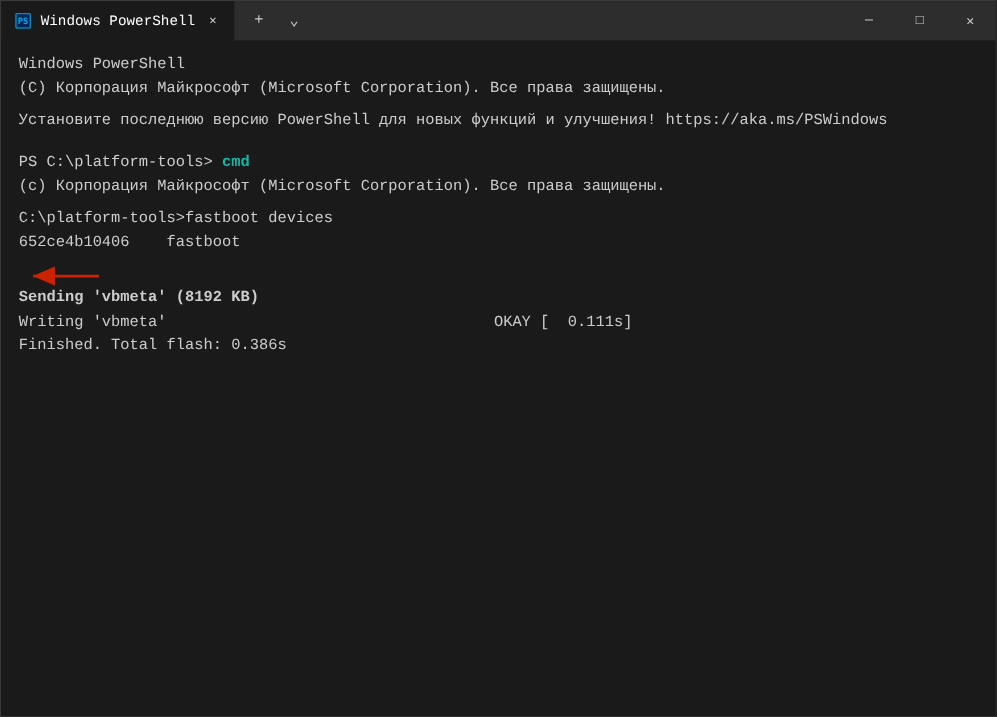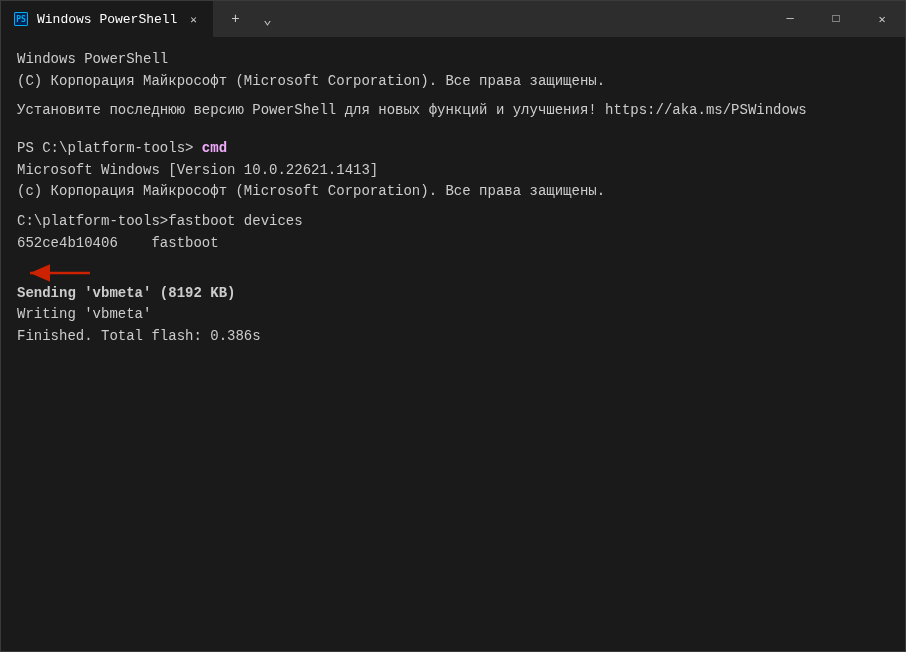--- a/index.html
+++ b/index.html
@@ -134,21 +134,21 @@
       position: relative;
     }
 
     .line {
       white-space: pre;
       line-height: 1.55;
     }
 
     .cmd-bold {
       font-weight: bold;
-      color: #f0abfc;
+      color: #14b8a6;
     }
 
     .spacer {
       height: 8px;
     }
 
     
   </style>
 </head>
 <body>
@@ -178,21 +178,20 @@
 
   <div class="terminal-body">
 
     <div class="line">Windows PowerShell</div>
     <div class="line">(С) Корпорация Майкрософт (Microsoft Corporation). Все права защищены.</div>
     <div class="line spacer"> </div>
     <div class="line">Установите последнюю версию PowerShell для новых функций и улучшения! https://aka.ms/PSWindows</div>
     <div class="line spacer"> </div>
     <div class="line spacer"> </div>
     <div class="line">PS C:\platform-tools&gt; <span class="cmd-bold">cmd</span></div>
-    <div class="line">Microsoft Windows [Version 10.0.22621.1413]</div>
     <div class="line">(с) Корпорация Майкрософт (Microsoft Corporation). Все права защищены.</div>
     <div class="line spacer"> </div>
     <div class="line">C:\platform-tools&gt;fastboot devices</div>
     <div class="line">652ce4b10406    fastboot</div>
     <div class="line spacer"> </div>
 
     <div style="position:relative; display:flex; align-items:center;">
 
       <svg style="margin-left:8px; flex-shrink:0;" width="70" height="20" viewBox="0 0 70 20">
         <defs>
@@ -202,19 +201,20 @@
         </defs>
         <line x1="65" y1="10" x2="5" y2="10" stroke="#cc2200" stroke-width="2.5" marker-end="url(#arrowhead)"></line>
       </svg>
     </div>
 
     <div style="display:flex; align-items:baseline; gap:0;font-weight:bold;">
       <div class="line" style="min-width:420px;">Sending 'vbmeta' (8192 KB)</div>
     </div>
     <div style="display:flex; align-items:baseline; gap:12px;">
       <div class="line" style="min-width:420px;">Writing 'vbmeta'</div>
+      <div class="line">OKAY [  0.111s]</div>
     </div>
 
     <div class="line">Finished. Total flash: 0.386s</div>
     <div class="line spacer"> </div>
 
   </div>
 </div>
 
 </body></html>

